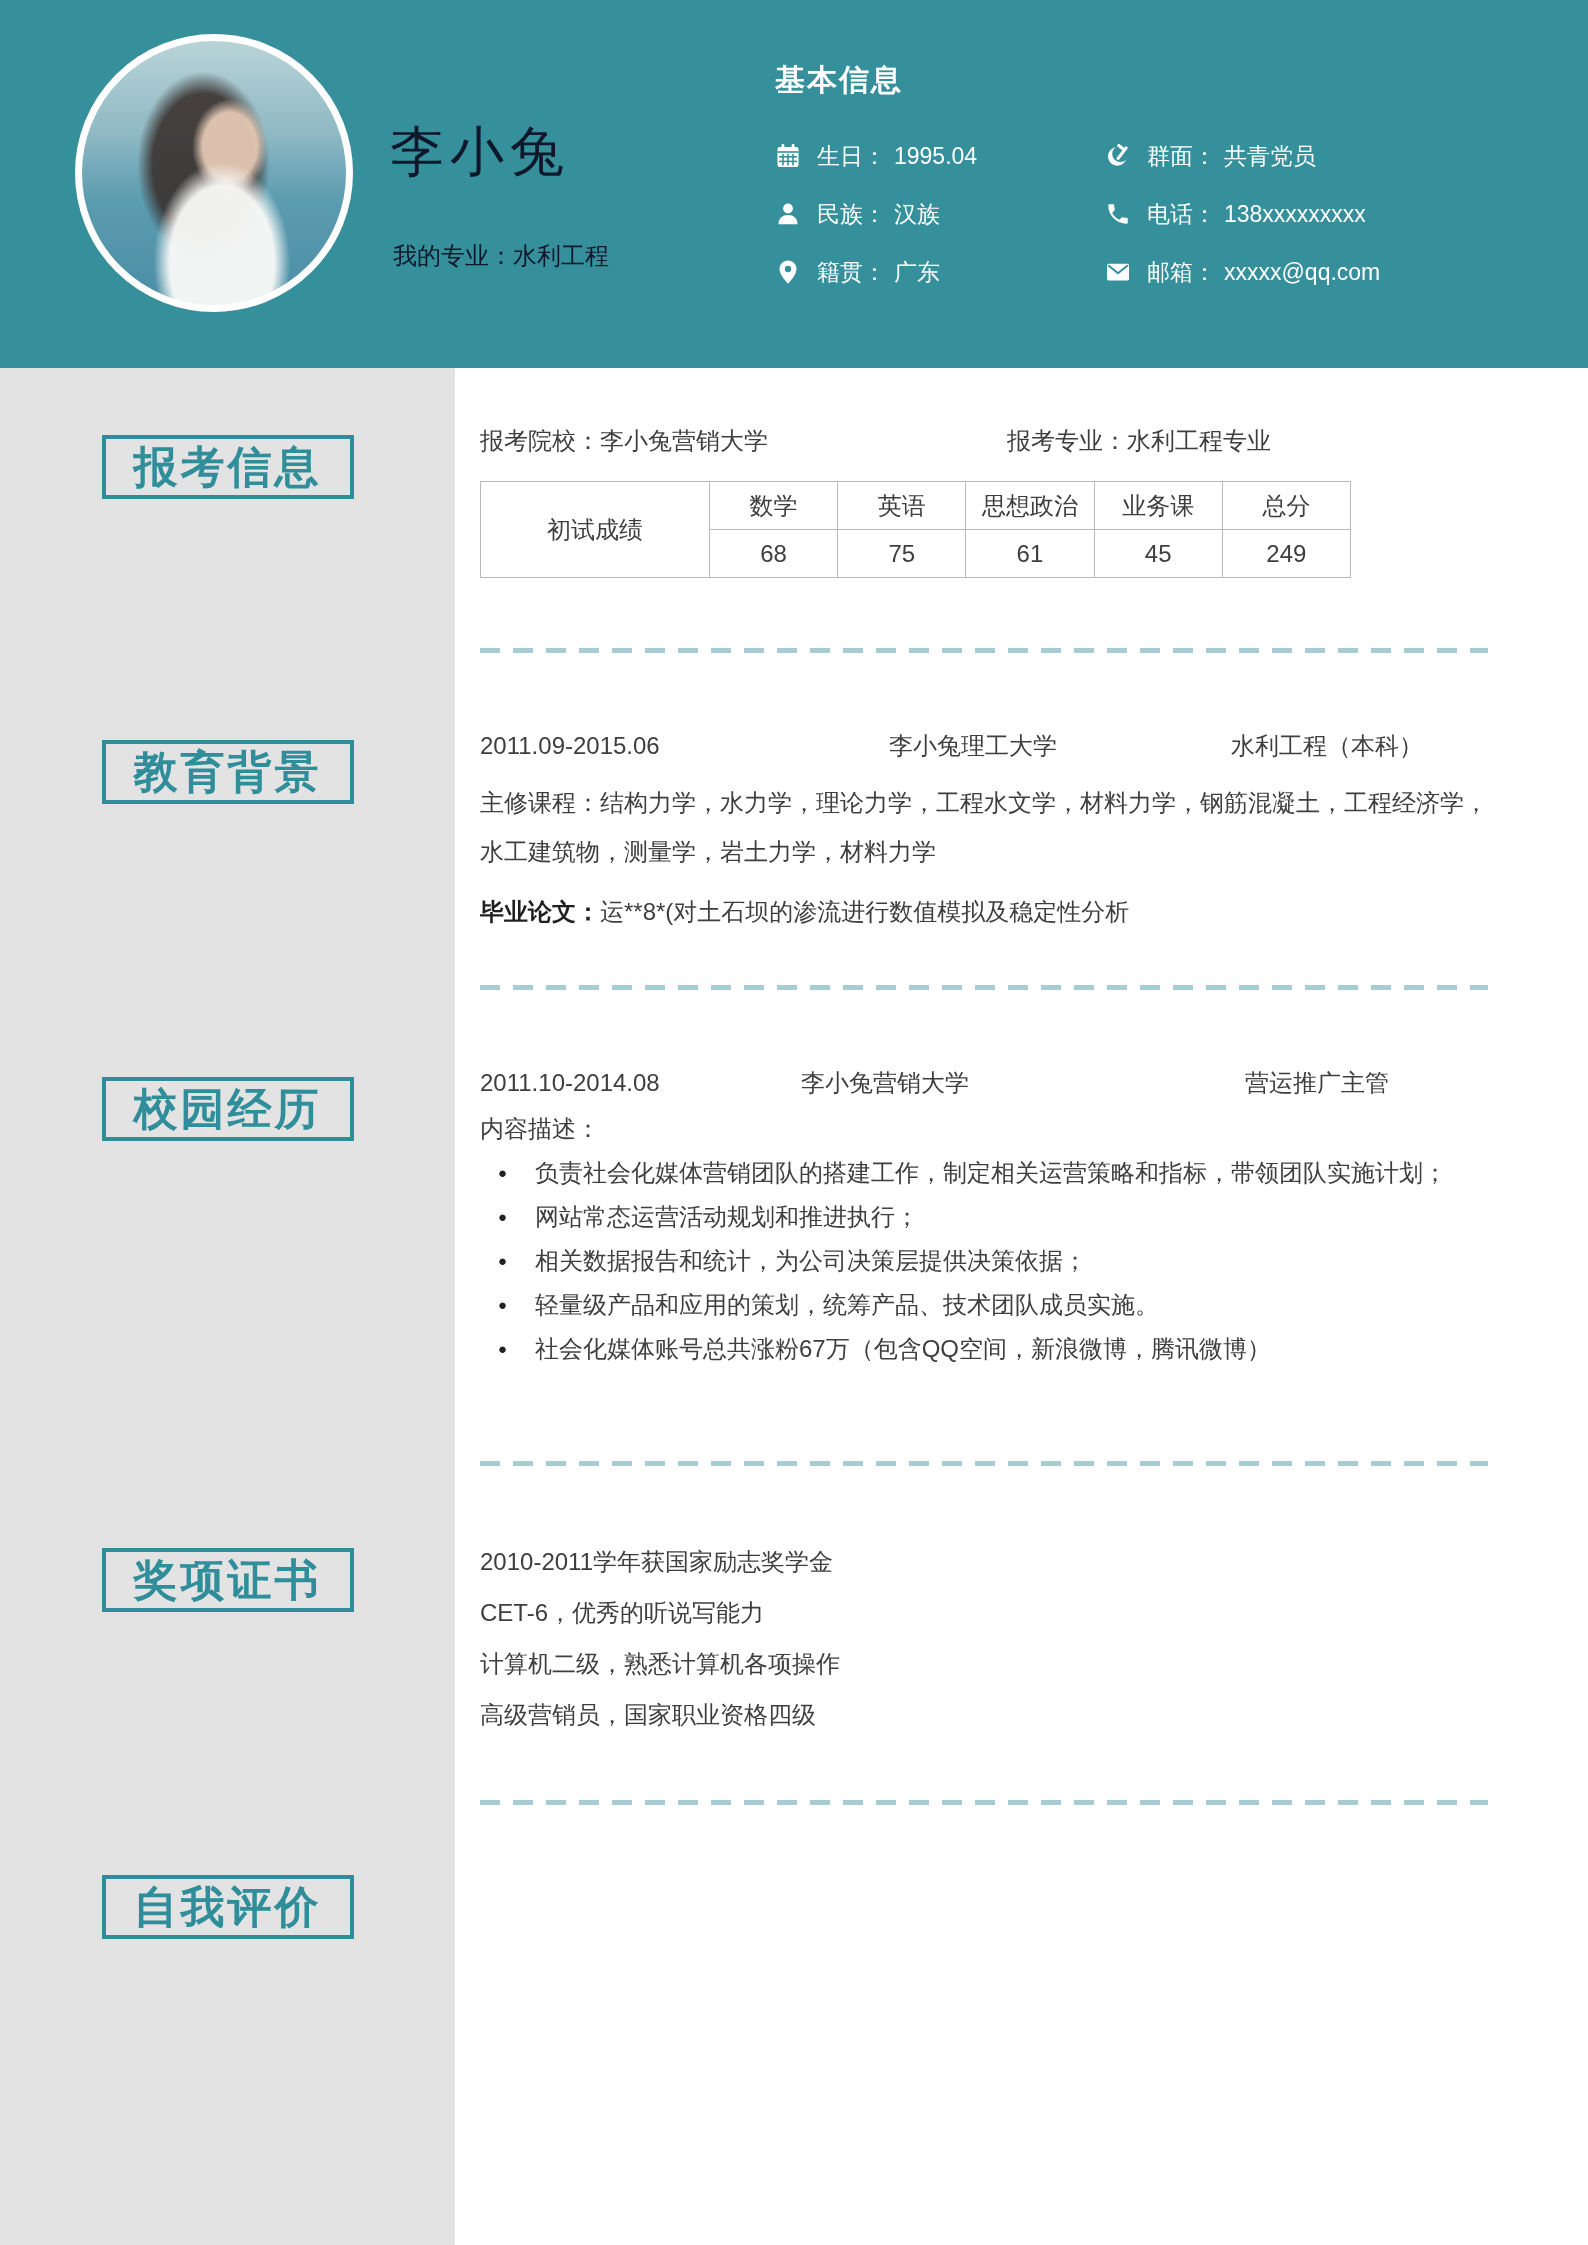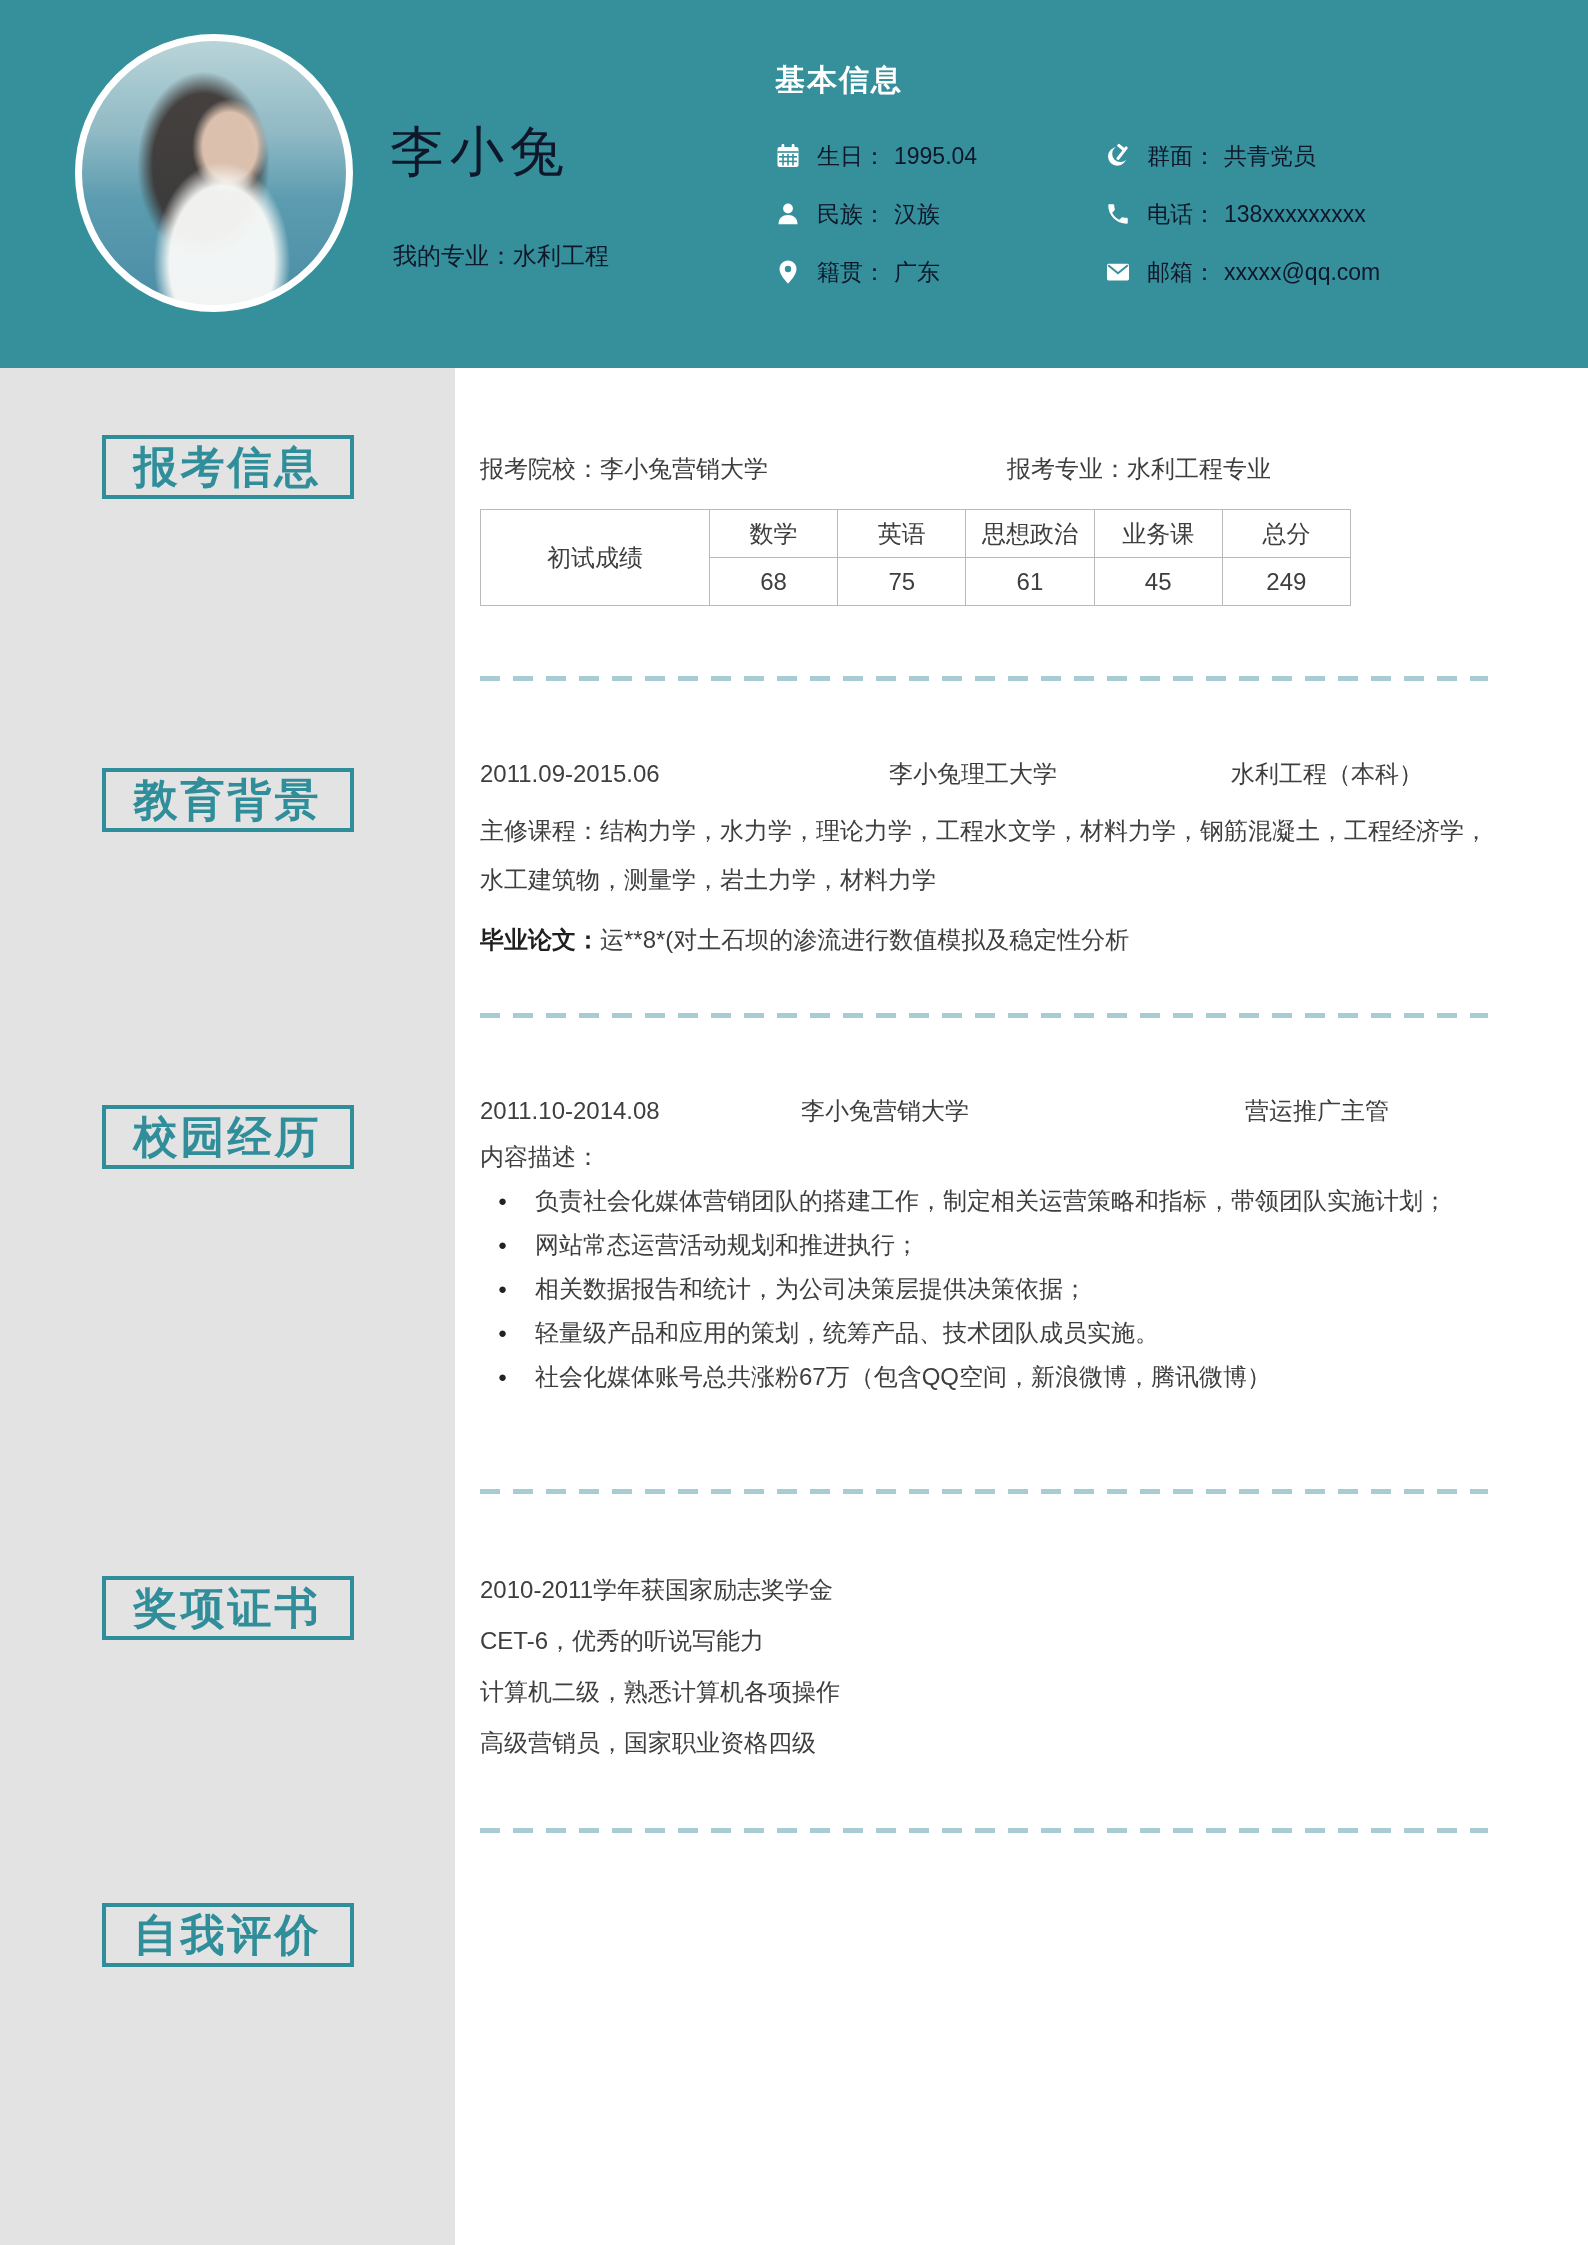--- a/index.html
+++ b/index.html
@@ -20,21 +20,21 @@
       linear-gradient(180deg,#b9d4d8 0%,#8fb9c4 35%,#5c9cb0 60%,#4a8da5 100%);
   }
   .name { position:absolute; left:390px; top:116px; font-size:54px; letter-spacing:6px; color:#0f172a; font-weight:500; }
   .subtitle { position:absolute; left:393px; top:240px; font-size:24px; color:#0f172a; }
   .info { position:absolute; left:775px; top:60px; }
   .info-title { font-size:30px; font-weight:bold; color:#ffffff; letter-spacing:2px; }
   .info-grid {
     margin-top:26px; display:grid; grid-auto-flow:column;
     grid-template-rows:repeat(3,58px); grid-template-columns:330px auto;
   }
-  .info-item { display:flex; align-items:center; color:#0f172a; font-size:23px; white-space:nowrap; }
+  .info-item { display:flex; align-items:center; color:#ffffff; font-size:23px; white-space:nowrap; }
   .icon { width:32px; display:inline-flex; justify-content:flex-start; margin-right:10px; }
   .icon svg { display:block; }
   .info-value { margin-left:8px; }
   
   .body {
     min-height:1877px;
     background:linear-gradient(90deg,#E3E3E3 0 455px,#ffffff 455px);
     padding-bottom:10px; box-sizing:border-box;
   }
   .section { display:flex; }
@@ -47,21 +47,21 @@
   .content { flex:1; padding-left:25px; padding-right:100px; font-size:24px; color:#3e3e3e; }
   .sec-apply { padding-top:55px; }
   .sec-edu { margin-top:75px; }
   .sec-campus { margin-top:75px; }
   .sec-awards { margin-top:70px; }
   .sec-eval { margin-top:58px; }
   .divider-row { padding-left:480px; padding-right:100px; }
   .dashes { height:5px; background:repeating-linear-gradient(90deg,#A8CCD3 0 20px,transparent 20px 33px); }
   .d1 { margin-top:70px; } .d2 { margin-top:55px; } .d3 { margin-top:90px; } .d4 { margin-top:60px; }
   
-  .apply-line { display:flex; line-height:36px;margin-top:28px; }
+  .apply-line { display:flex; line-height:36px; }
   .apply-left { width:527px; }
   .score-table { border-collapse:collapse; margin-top:22px; width:871px; table-layout:fixed; }
   .score-table td { border:1px solid #B9B9B9; text-align:center; height:47px; font-size:24px; color:#3e3e3e; padding:0; }
   .score-table .rowhead { width:228px; }
   
   .row3 { display:flex; line-height:36px; }
   .edu-w1 { width:409px; } .edu-w2 { width:342px; }
   .cam-w1 { width:321px; } .cam-w2 { width:444px; }
   .courses { margin-top:14px; line-height:49px; }
   .thesis { margin-top:18px; line-height:36px; }

